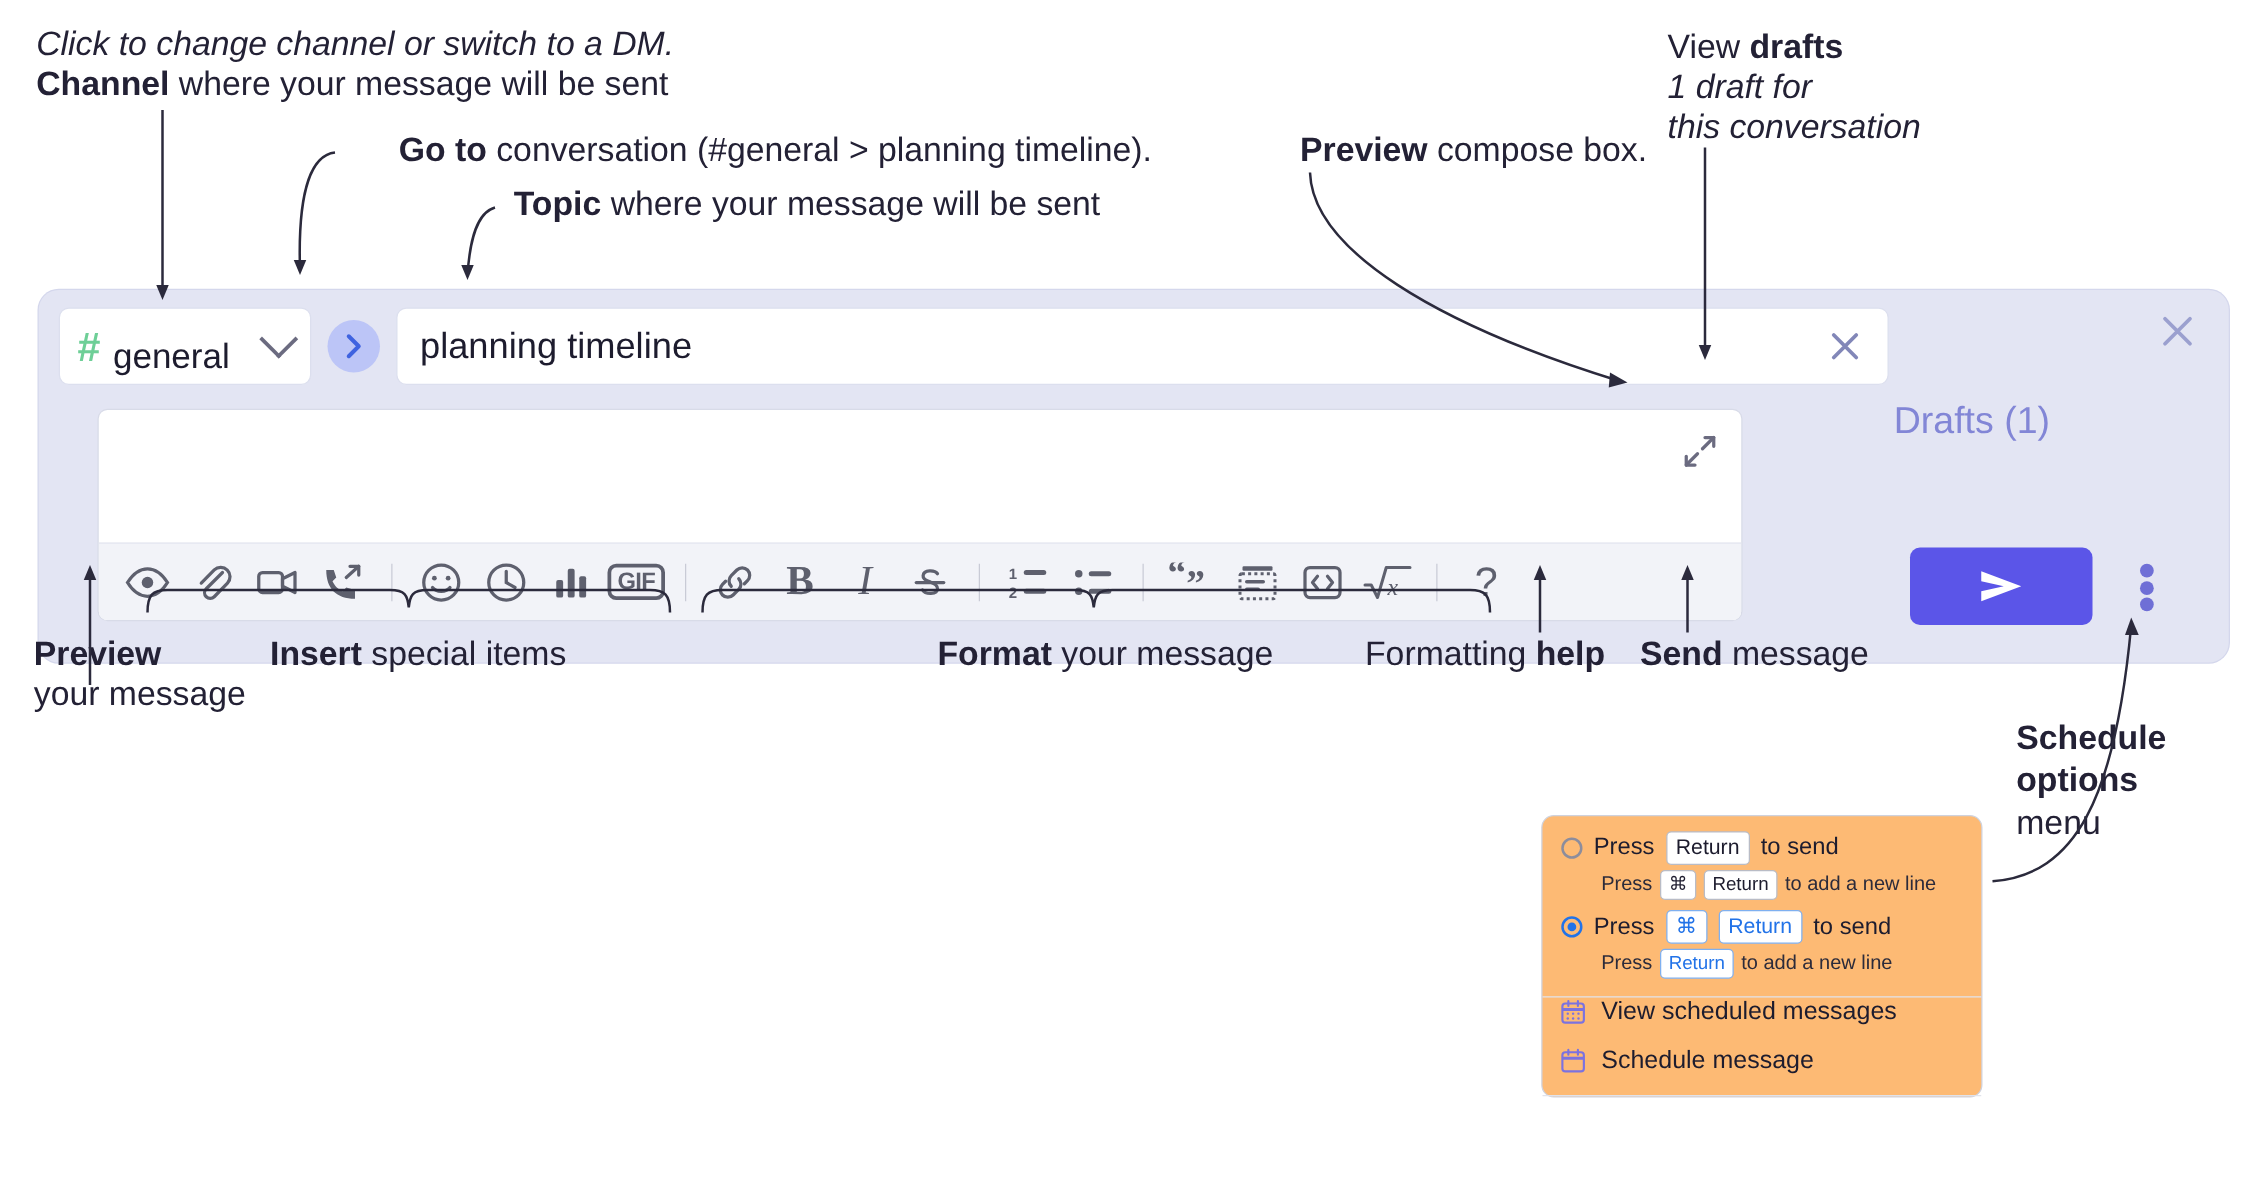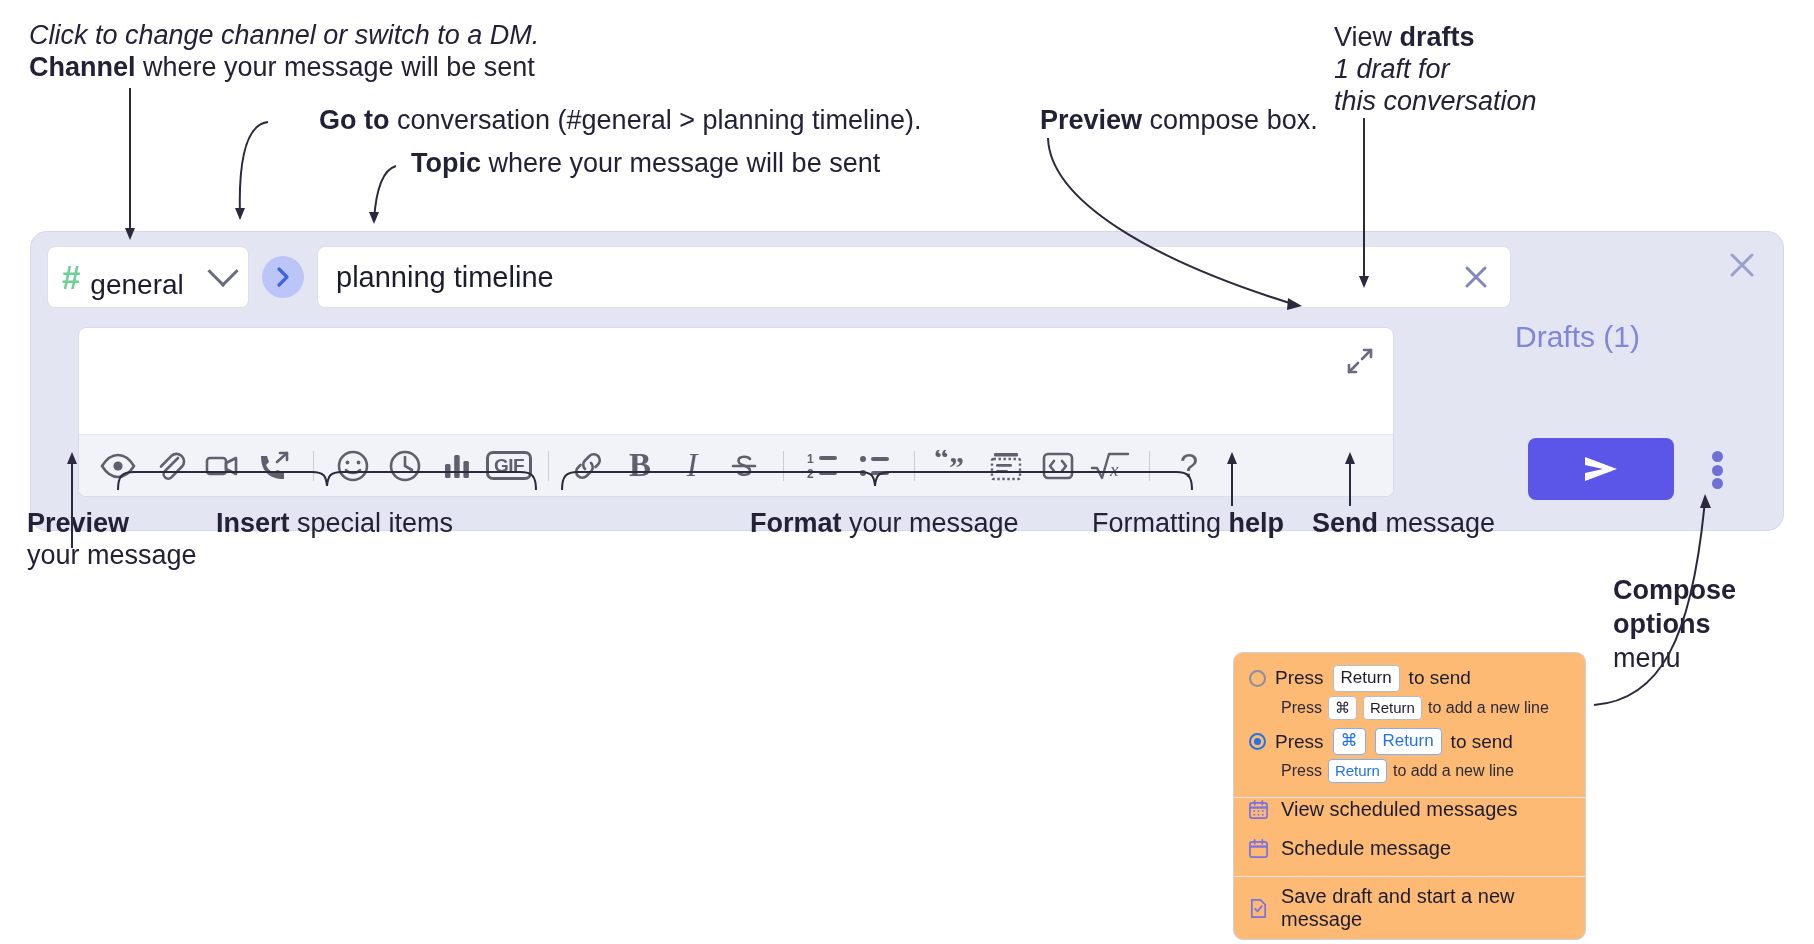--- a/index.html
+++ b/index.html
@@ -347,21 +347,21 @@
 
 <div class="ann" style="left:1092px;top:508px;">
   <span>Formatting </span><b>help</b>
 </div>
 
 <div class="ann" style="left:1312px;top:508px;">
   <b>Send</b><span> message</span>
 </div>
 
 <div class="ann" style="left:1613px;top:574px;font-weight:700;line-height:1.25;">
-  <div>Compose</div>
+  <div>Schedule</div>
   <div>options</div>
   <div style="font-weight:400;">menu</div>
 </div>
 
 <div id="options-menu">
 
   <div class="radio-row">
     <span class="radio"></span>
     <span>Press</span>
     <span class="key">Return</span>
@@ -410,27 +410,20 @@
     <svg class="cal" viewBox="0 0 22 22" fill="none" stroke="#7b72e0" stroke-width="1.8">
       <rect x="2" y="4" width="18" height="16" rx="2.5"></rect>
       <path d="M2 9 L20 9" stroke-width="2.4"></path>
       <path d="M7 2 L7 6 M15 2 L15 6" stroke-linecap="round"></path>
     </svg>
     <span>Schedule message</span>
   </div>
 
   <div class="menu-div"></div>
 
-  <div class="menu-item">
-    <svg class="cal" viewBox="0 0 22 22" fill="none" stroke="#7b72e0" stroke-width="1.8" stroke-linejoin="round">
-      <path d="M4 2 L13 2 L18 7 L18 20 L4 20 Z"></path>
-      <path d="M7.5 11.5 L10 14 L14.5 8.5" stroke-linecap="round"></path>
-    </svg>
-    <span>Save draft and start a new message</span>
-  </div>
 </div>
 
 <svg id="leaders">
   <g stroke="#2b2a3c" stroke-width="2" fill="none">
 
     <path d="M130 88 L130 236"></path>
     <path d="M125 228 L130 240 L135 228" fill="#2b2a3c" stroke="none"></path>
 
     <path d="M268 122 C250 124, 238 150, 240 216"></path>
     <path d="M235 208 L240 220 L245 208" fill="#2b2a3c" stroke="none"></path>

